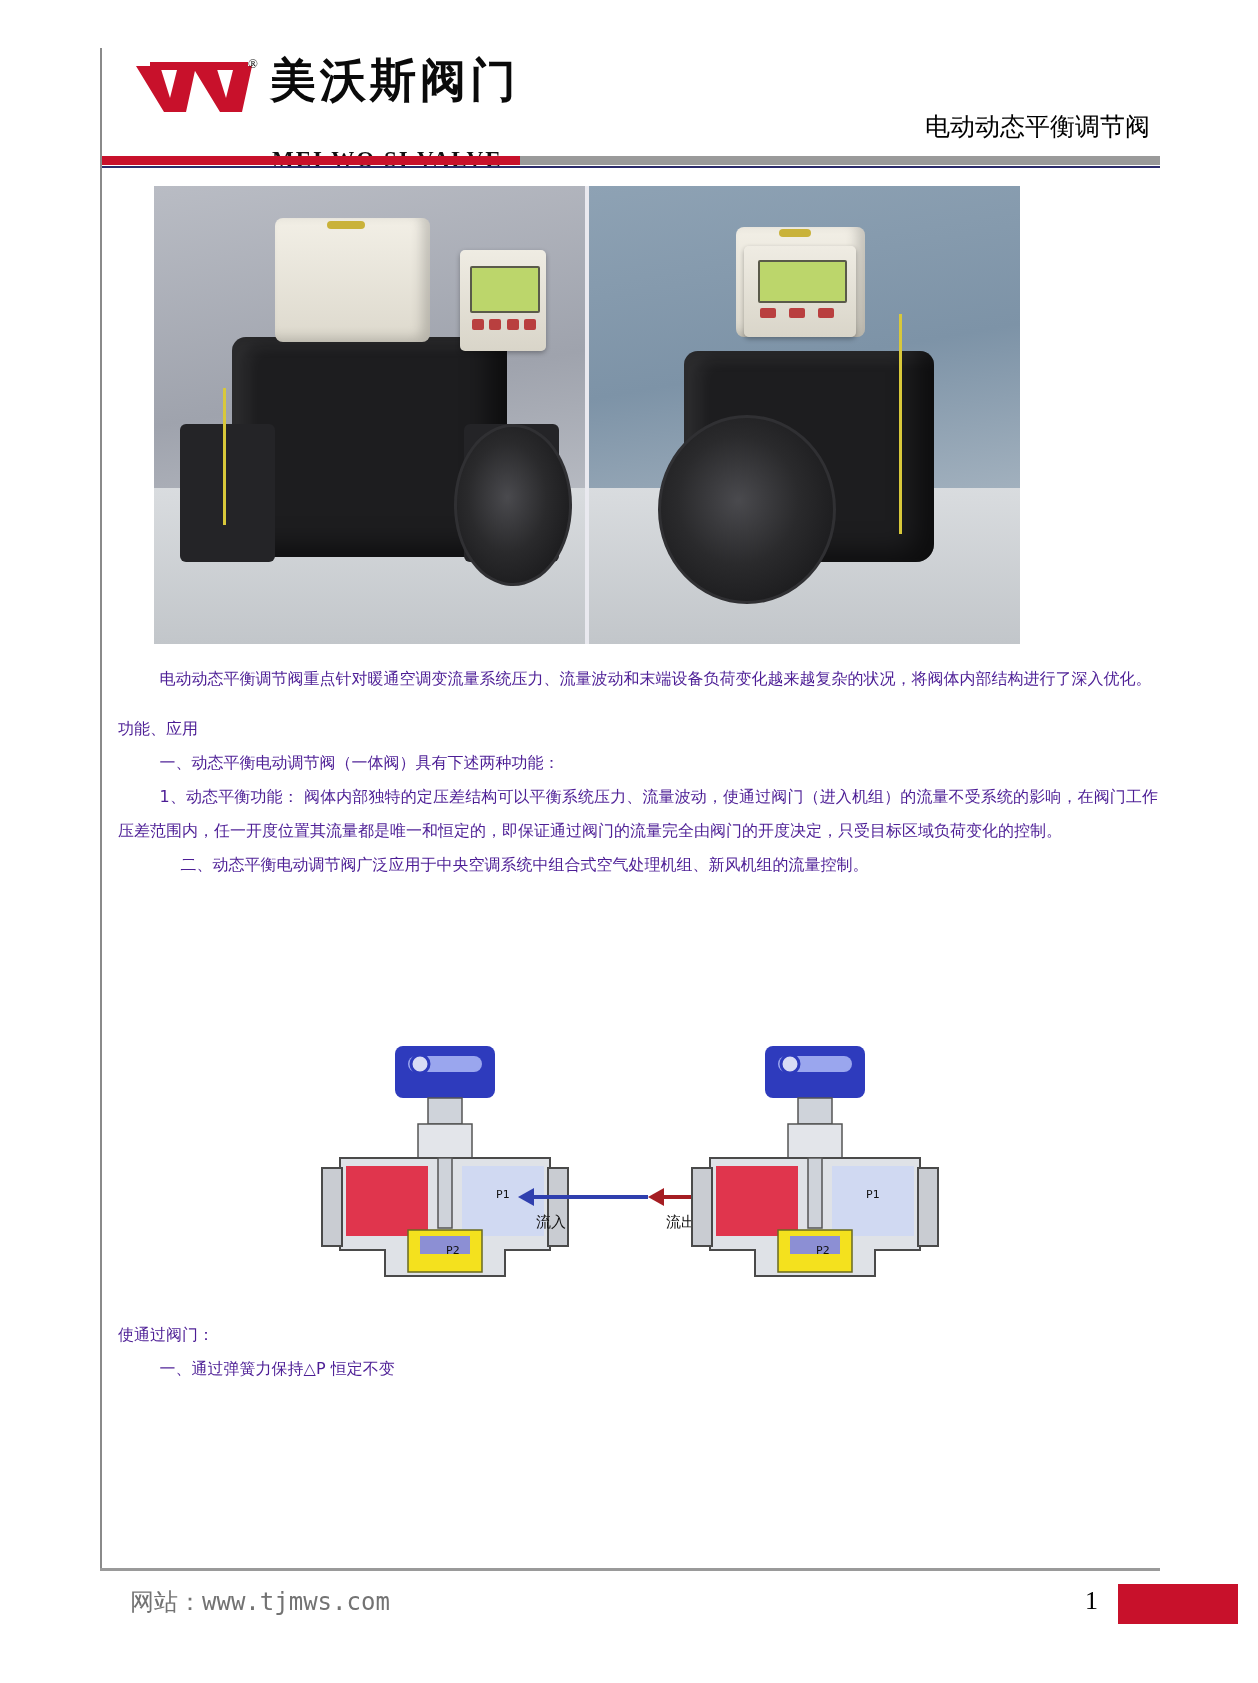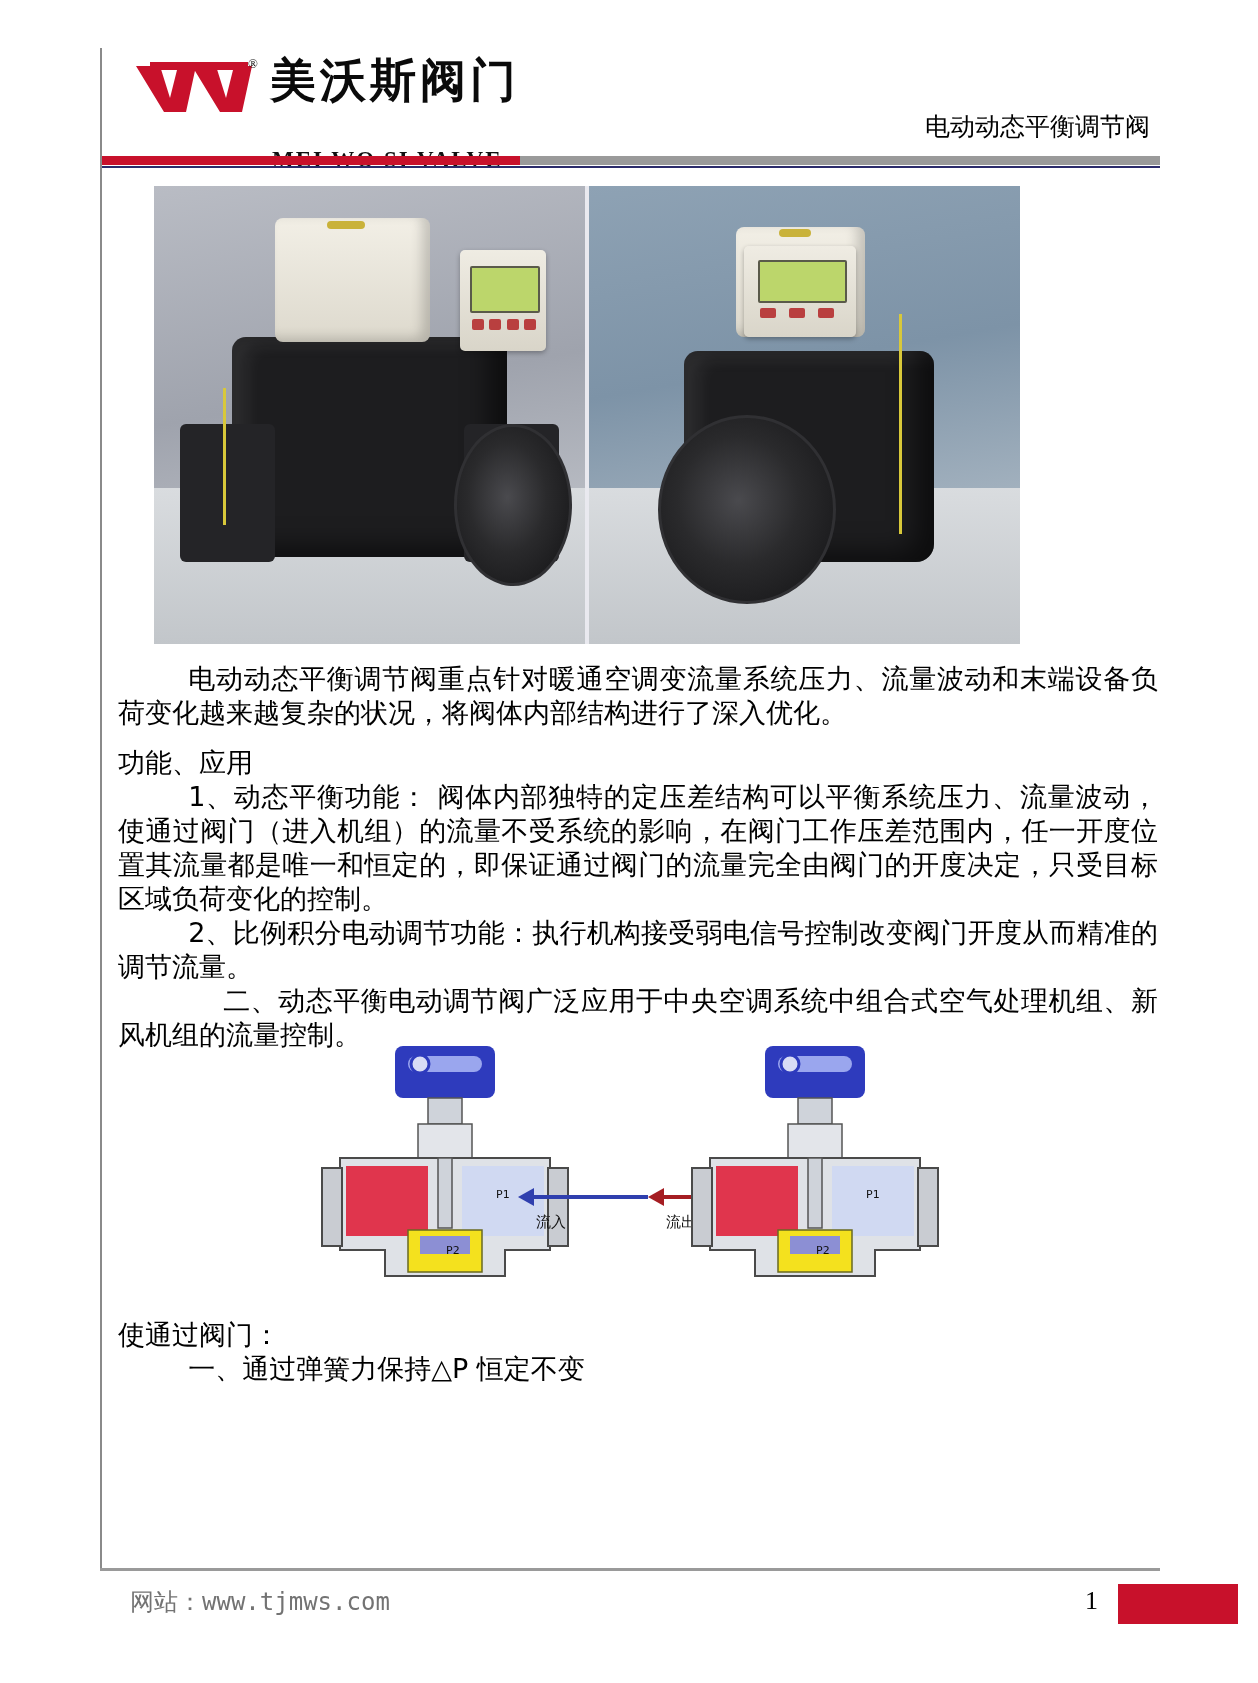--- a/index.html
+++ b/index.html
@@ -231,23 +231,23 @@
     height: 30%;
   }
 
   
   .body-text {
     position: absolute;
     left: 118px;
     top: 662px;
     width: 1040px;
     font-family: "DejaVu Sans", sans-serif;
-    font-size: 27px;
+    font-size: 16px;
     line-height: 34px;
-    color: #000000;
+    color: #4c1d95;
     text-align: justify;
   }
   .p-indent { text-indent: 2.6em; }
   .p-indent3 { text-indent: 3.9em; }
   .p-plain { text-indent: 0; }
   .gap { height: 16px; }
 
   
   .diagram {
     position: absolute;
@@ -394,22 +394,22 @@
     </div>
     <div class="wire" style="left:72%; top:28%; height:48%;"></div>
   </div>
 
 </div>
 
 <div class="body-text">
   <p class="p-indent" style="margin:0">电动动态平衡调节阀重点针对暖通空调变流量系统压力、流量波动和末端设备负荷变化越来越复杂的状况，将阀体内部结构进行了深入优化。</p>
   <div class="gap"></div>
   <p class="p-plain" style="margin:0">功能、应用</p>
+  <p class="p-indent" style="margin:0">一、动态平衡电动调节阀（一体阀）具有下述两种功能：</p>
   <p class="p-indent" style="margin:0">1、动态平衡功能： 阀体内部独特的定压差结构可以平衡系统压力、流量波动，使通过阀门（进入机组）的流量不受系统的影响，在阀门工作压差范围内，任一开度位置其流量都是唯一和恒定的，即保证通过阀门的流量完全由阀门的开度决定，只受目标区域负荷变化的控制。</p>
-  <p class="p-indent" style="margin:0">2、比例积分电动调节功能：执行机构接受弱电信号控制改变阀门开度从而精准的调节流量。</p>
   <p class="p-indent3" style="margin:0">二、动态平衡电动调节阀广泛应用于中央空调系统中组合式空气处理机组、新风机组的流量控制。</p>
 </div>
 
 <div class="diagram">
 
   <div class="valve-cut left">
     <svg viewBox="0 0 290 265" width="290" height="265" aria-hidden="true">
 
       <rect x="95" y="6" width="100" height="52" rx="8" fill="#2e3bbd"></rect>
       <rect x="108" y="16" width="74" height="16" rx="8" fill="#9aa6ee"></rect>

